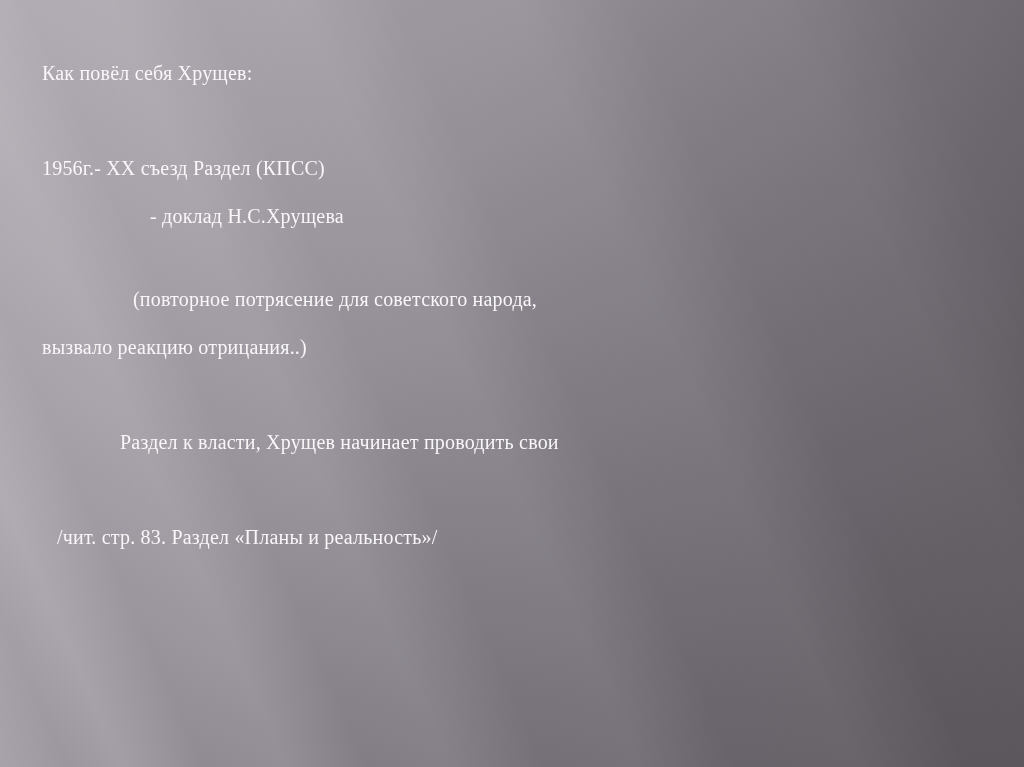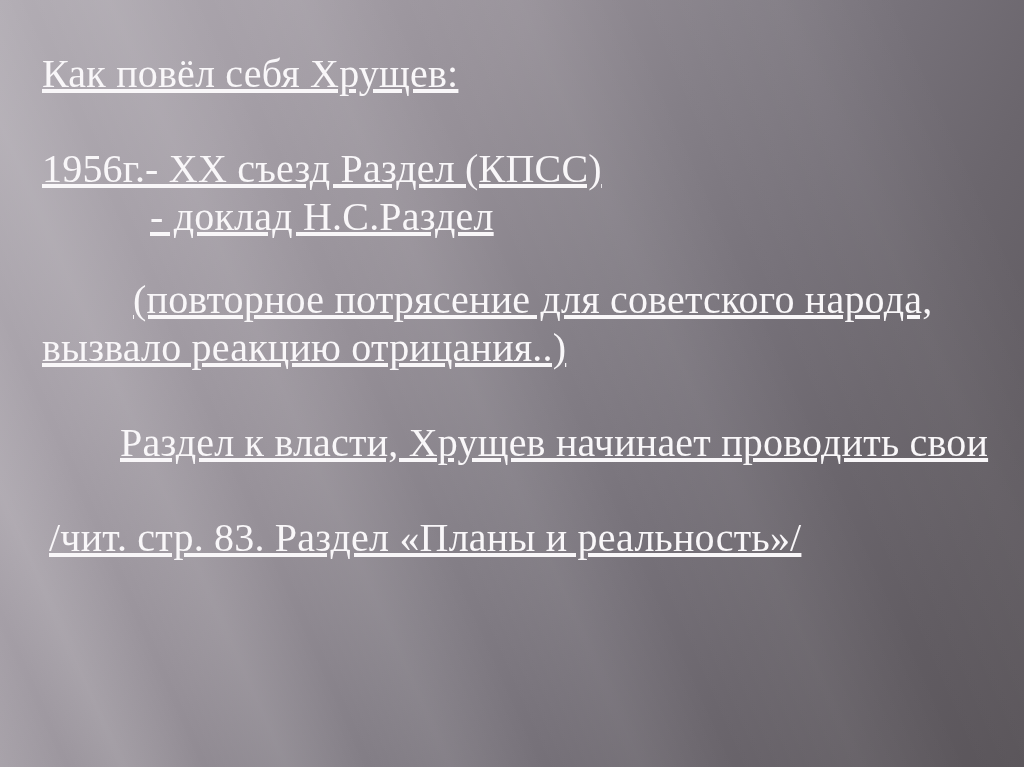--- a/index.html
+++ b/index.html
@@ -42,45 +42,44 @@
         #615c62 88%,
         #595459 100%);
   }
 
   .textblock {
     position: absolute;
     left: 42px;
     top: 50px;
     right: 20px;
     color: #f9f7f9;
-    font-size: 40px;
+    font-size: 20px;
     line-height: 47.6px;
     letter-spacing: 0.2px;
-    text-decoration: underline;
   }
 
   .line {
     min-height: 47.6px;
     white-space: nowrap;
   }
 
   .ind-tab   { padding-left: 108px; } 
   .ind-paren { padding-left: 91px; margin-top: 36px;  } 
   .ind-para  { padding-left: 78px;  } 
-  .ind-small { padding-left: 7px;   } 
+  .ind-small { padding-left: 7px; margin-left: 8px;   } 
 </style>
 </head>
 <body>
 
 <div class="slide">
   <div class="textblock">
     <div class="line">Как повёл себя Хрущев:</div>
     <div class="line"></div>
     <div class="line">1956г.- XX съезд Раздел (КПСС)</div>
-    <div class="line ind-tab">- доклад Н.С.Раздел</div>
+    <div class="line ind-tab">- доклад Н.С.Хрущева</div>
     <div class="line ind-paren">(повторное потрясение для советского народа,</div>
     <div class="line">вызвало реакцию отрицания..)</div>
     <div class="line"></div>
     <div class="line ind-para">Раздел к власти, Хрущев начинает проводить свои</div>
     <div class="line"></div>
     <div class="line ind-small">/чит. стр. 83. Раздел «Планы и реальность»/</div>
   </div>
 </div>
 
 </body></html>

